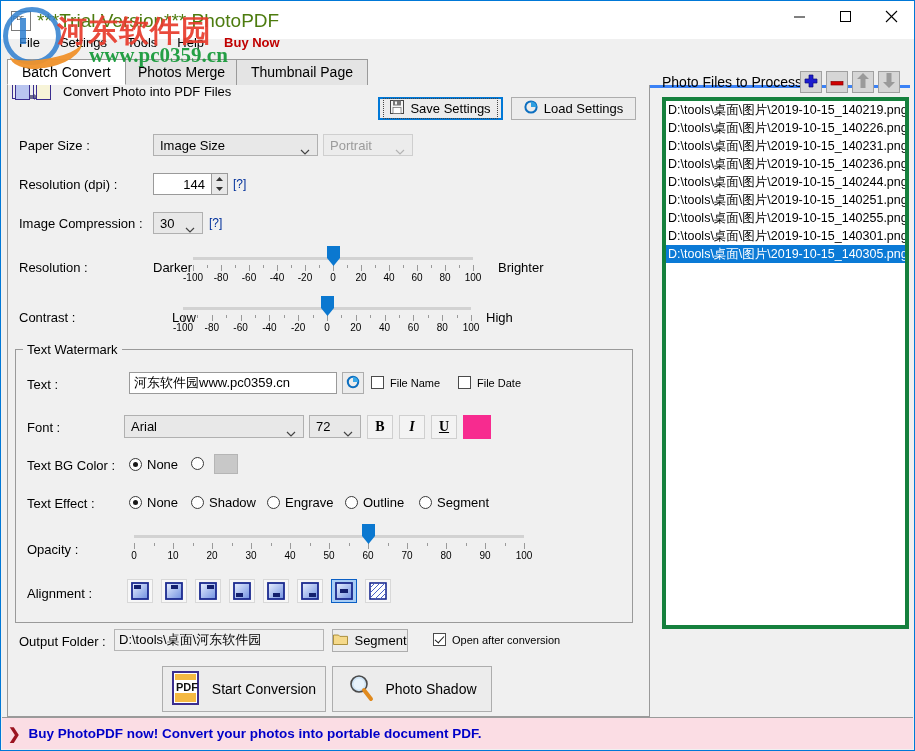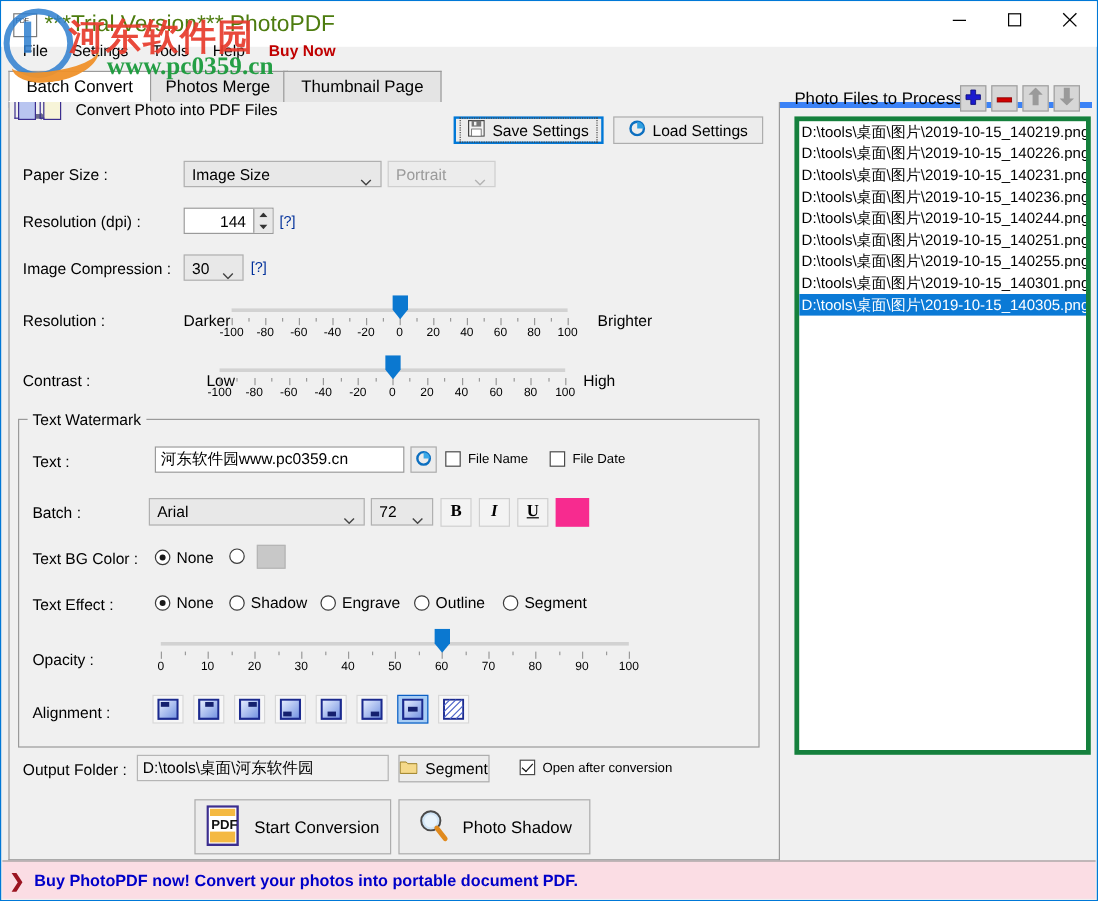--- a/index.html
+++ b/index.html
@@ -37,21 +37,21 @@
   .wm-swoosh{position:absolute;left:8px;top:28px;width:74px;height:30px;
      border-bottom:9px solid #f0922b;border-radius:0 0 60% 40%;opacity:.95;
      transform:rotate(-6deg);}
   .wm-cn{position:absolute;left:56px;top:10px;font-family:"Liberation Serif",serif;
      font-size:30px;font-weight:bold;color:#e83b2c;letter-spacing:1px;opacity:.92;}
   .wm-url{position:absolute;left:88px;top:42px;font-family:"Liberation Serif",serif;
      font-size:21px;font-weight:bold;color:#1a9b3c;letter-spacing:0px;opacity:.95;}
 
   
   .tabstrip{position:absolute;left:6px;top:58px;width:903px;height:26px;
-     border-bottom:5px solid #3b82f6;}
+     border-bottom:3px solid #3b82f6;}
   .tab{position:absolute;top:0;height:26px;line-height:24px;padding:0 14px;
      font-size:14px;background:#e4e4e4;border:1px solid #9a9a9a;border-bottom:none;
      box-sizing:border-box;}
   .tab.active{background:#ffffff;border-bottom:1px solid #ffffff;font-weight:normal;z-index:2;}
 
   
   .panel{position:absolute;left:6px;top:84px;width:643px;height:632px;
      background:#f0f0f0;border:1px solid #9a9a9a;border-top:none;box-sizing:border-box;}
 
   .hdrow{position:absolute;left:8px;top:10px;display:flex;align-items:center;}
@@ -395,21 +395,21 @@
   </div>
   <div class="chk" style="left:370px;top:375px;">
     <span class="chkbox"></span>
     <span>File Name</span>
   </div>
   <div class="chk" style="left:457px;top:375px;">
     <span class="chkbox"></span>
     <span>File Date</span>
   </div>
 
-  <div class="lbl" style="left:26px;top:419px;">Batch :</div>
+  <div class="lbl" style="left:26px;top:419px;">Font :</div>
   <div class="select" style="left:123px;top:414px;width:180px;height:23px;">
     <span>Arial</span>
     <span class="chev">
       <svg width="10" height="6" viewBox="0 0 10 6">
           <path d="M1 1 L5 5 L9 1" fill="none" stroke="#444" stroke-width="1.2"></path>
         </svg>
     </span>
   </div>
   <div class="select" style="left:308px;top:414px;width:52px;height:23px;">
     <span>72</span>

